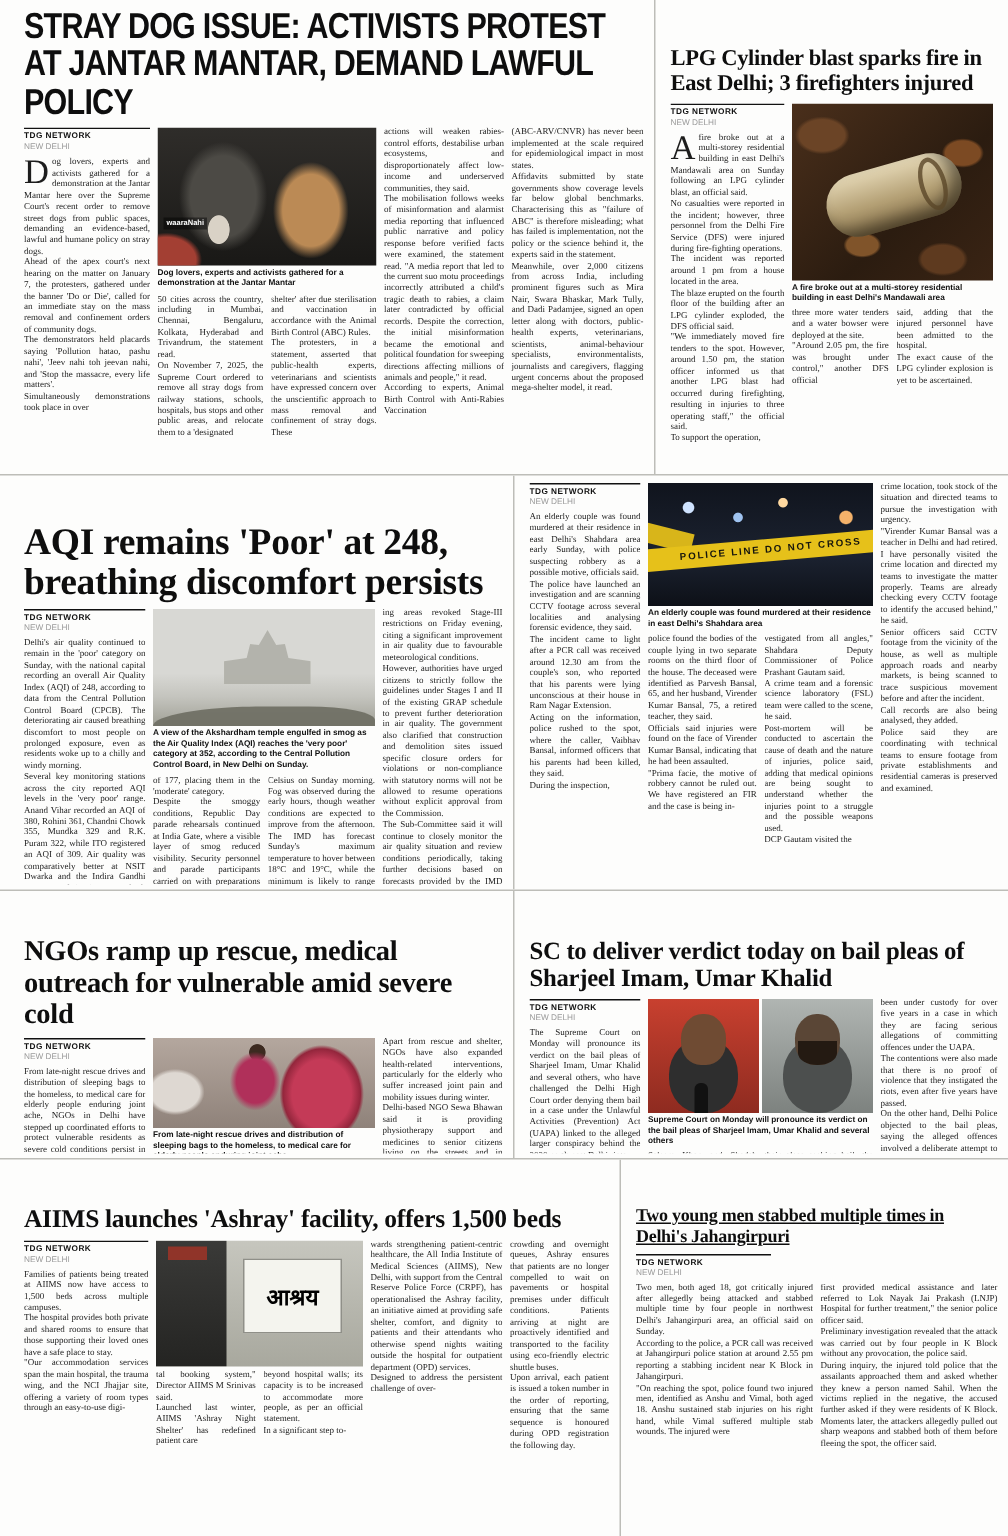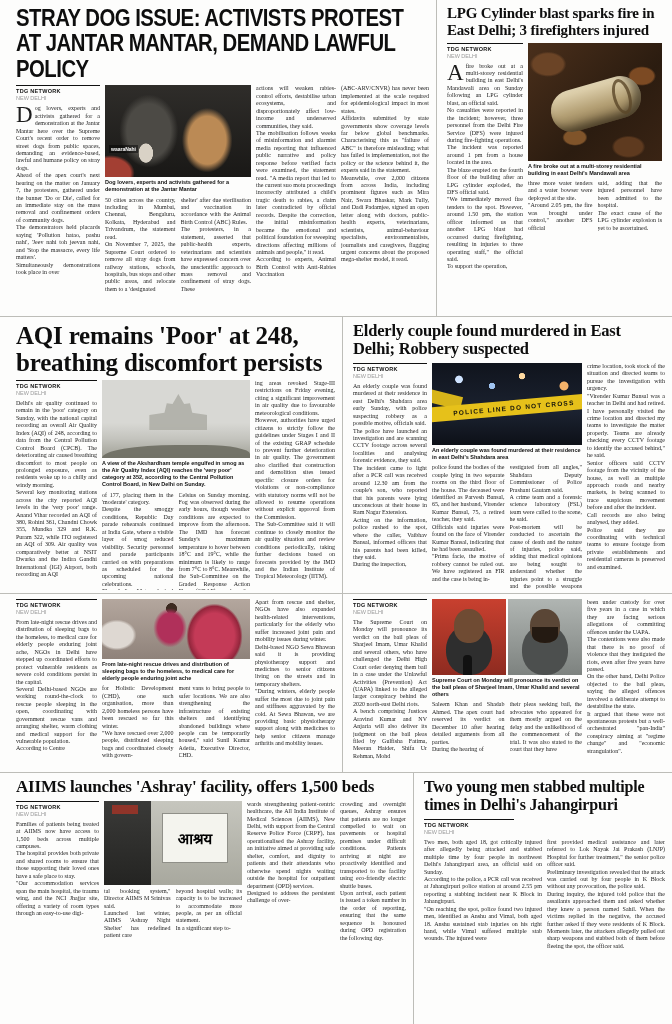--- a/index.html
+++ b/index.html
@@ -17,28 +17,28 @@
   .band{display:flex;border-bottom:1px solid #bdbdb8;overflow:hidden;}
   .band1{height:316px;} .band2{height:276px;} .band3{height:178px;} .band4{flex:1;}
   .sec{display:flex;flex-direction:column;overflow:hidden;padding:5px 7px 3px 10px;box-sizing:border-box;}
   .sec-l{border-right:1px solid #bdbdb8;padding-left:16px;}
   .b1l{width:437px;} .b1r{width:235px;}
   .b2l{width:343px;justify-content:flex-end;} .b2r{width:329px;}
   .b4l{width:414px;} .b4r{width:258px;}
   
   h1{margin:0 0 4px 0;color:#0e0e0e;}
   .h-stray{font:900 24px/1.06 "Liberation Sans",sans-serif;letter-spacing:-.6px;width:118%;transform:scaleX(.847);transform-origin:left top;}
-  .h-serif{font-family:"Liberation Serif",serif;font-weight:bold;letter-spacing:-.2px;}
+  .h-serif{font-family:"Liberation Serif",serif;font-weight:bold;letter-spacing:-.2px;margin-top:26px;}
   .h-lpg{font-size:15px;line-height:1.12;}
   .h-aqi{font-size:25px;line-height:1.08;}
   .h-eld{font-size:16.5px;line-height:1.12;}
   .h-ngo{font-size:19px;line-height:1.1;}
   .h-sc{font-size:16.5px;line-height:1.12;}
   .h-aiims{font-size:17px;line-height:1.1;white-space:nowrap;}
-  .h-jah{font-size:16px;line-height:1.15;}
+  .h-jah{font-size:12px;line-height:1.15;text-decoration:underline;}
   
   .byline{border-top:1.5px solid #111;padding-top:2px;margin:0 0 4px 0;}
   .net{font:bold 5.5px "Liberation Sans",sans-serif;letter-spacing:.3px;color:#111;}
   .place{font:5.5px "Liberation Sans",sans-serif;color:#9a9a9a;margin-top:1px;}
   .cols{display:flex;gap:5px;flex:1;min-height:0;overflow:hidden;}
   .colblock{display:flex;flex-direction:column;overflow:hidden;}
   .bt{font-size:6px;line-height:1.24;text-align:justify;white-space:pre-line;overflow:hidden;color:#1d1d1d;flex:1;min-height:0;}
   .dc::first-letter{float:left;font-size:23px;line-height:18px;padding:1px 2px 0 0;}
   .cap{font:bold 5.5px/1.3 "Liberation Sans",sans-serif;color:#111;margin:2px 0 3px 0;text-align:left;}
   .pull{font:italic 9.5px/1.32 "Liberation Serif",serif;color:#141414;margin:4px 0 5px 0;}
@@ -196,21 +196,20 @@
             <div class="bt">Celsius on Sunday morning. Fog was observed during the early hours, though weather conditions are expected to improve from the afternoon. The IMD has forecast Sunday's maximum temperature to hover between 18°C and 19°C, while the minimum is likely to range from 7°C to 8°C. Meanwhile, the Sub-Committee on the Graded Response Action Plan (GRAP) under the Commission for Air Quality Management (CAQM) in NCR and adjoin-</div>
           </div>
         </figure>
         <div class="bt" style="width:80px;flex:0 0 auto">ing areas revoked Stage-III restrictions on Friday evening, citing a significant improvement in air quality due to favourable meteorological conditions.
 However, authorities have urged citizens to strictly follow the guidelines under Stages I and II of the existing GRAP schedule to prevent further deterioration in air quality. The government also clarified that construction and demolition sites issued specific closure orders for violations or non-compliance with statutory norms will not be allowed to resume operations without explicit approval from the Commission.
 The Sub-Committee said it will continue to closely monitor the air quality situation and review conditions periodically, taking further decisions based on forecasts provided by the IMD and the Indian Institute of Tropical Meteorology (IITM).</div>
       </div>
     </section>
 
     <section class="sec b2r">
-      <h1 class="h-serif h-eld">Elderly couple found murdered in East Delhi; Robbery suspected</h1>
       <div class="cols">
         <div class="colblock" style="width:78px">
           <div class="byline">
             <div class="net">TDG NETWORK</div>
             <div class="place">NEW DELHI</div>
           </div>
           <div class="bt">An elderly couple was found murdered at their residence in east Delhi's Shahdara area early Sunday, with police suspecting robbery as a possible motive, officials said.
 The police have launched an investigation and are scanning CCTV footage across several localities and analysing forensic evidence, they said.
 The incident came to light after a PCR call was received around 12.30 am from the couple's son, who reported that his parents were lying unconscious at their house in Ram Nagar Extension.
 Acting on the information, police rushed to the spot, where the caller, Vaibhav Bansal, informed officers that his parents had been killed, they said.
@@ -237,20 +236,21 @@
 Senior officers said CCTV footage from the vicinity of the house, as well as multiple approach roads and nearby markets, is being scanned to trace suspicious movement before and after the incident.
 Call records are also being analysed, they added.
 Police said they are coordinating with technical teams to ensure footage from private establishments and residential cameras is preserved and examined.</div>
       </div>
     </section>
   </div>
 
   <div class="band band3">
 
     <section class="sec sec-l b2l">
+      <h1 class="h-serif h-ngo">NGOs ramp up rescue, medical outreach for vulnerable amid severe cold</h1>
       <div class="cols">
         <div class="colblock" style="width:90px">
           <div class="byline">
             <div class="net">TDG NETWORK</div>
             <div class="place">NEW DELHI</div>
           </div>
           <div class="bt">From late-night rescue drives and distribution of sleeping bags to the homeless, to medical care for elderly people enduring joint ache, NGOs in Delhi have stepped up coordinated efforts to protect vulnerable residents as severe cold conditions persist in the capital.
 Several Delhi-based NGOs are working round-the-clock to rescue people sleeping in the open, coordinating with government rescue vans and arranging shelter, warm clothing and medical support for the vulnerable population.
 According to Centre</div>
         </div>
@@ -263,20 +263,21 @@
             <div class="bt">ment vans to bring people to safer locations. We are also strengthening the infrastructure of existing shelters and identifying abandoned buildings where people can be temporarily housed," said Sunil Kumar Adetia, Executive Director, CHD.</div>
           </div>
         </figure>
         <div class="bt" style="width:80px;flex:0 0 auto">Apart from rescue and shelter, NGOs have also expanded health-related interventions, particularly for the elderly who suffer increased joint pain and mobility issues during winter.
 Delhi-based NGO Sewa Bhawan said it is providing physiotherapy support and medicines to senior citizens living on the streets and in temporary shelters.
 "During winters, elderly people suffer the most due to joint pain and stiffness aggravated by the cold. At Sewa Bhawan, we are providing basic physiotherapy support along with medicines to help senior citizens manage arthritis and mobility issues.</div>
       </div>
     </section>
 
     <section class="sec b2r">
+      <h1 class="h-serif h-sc">SC to deliver verdict today on bail pleas of Sharjeel Imam, Umar Khalid</h1>
       <div class="cols">
         <div class="colblock" style="width:78px">
           <div class="byline">
             <div class="net">TDG NETWORK</div>
             <div class="place">NEW DELHI</div>
           </div>
           <div class="bt">The Supreme Court on Monday will pronounce its verdict on the bail pleas of Sharjeel Imam, Umar Khalid and several others, who have challenged the Delhi High Court order denying them bail in a case under the Unlawful Activities (Prevention) Act (UAPA) linked to the alleged larger conspiracy behind the 2020 north-east Delhi riots.
 A bench comprising Justices Aravind Kumar and NV Anjaria will also deliver its judgment on the bail pleas filed by Gulfisha Fatima, Meeran Haider, Shifa Ur Rehman, Mohd</div>
         </div>
         <figure style="width:150px">

